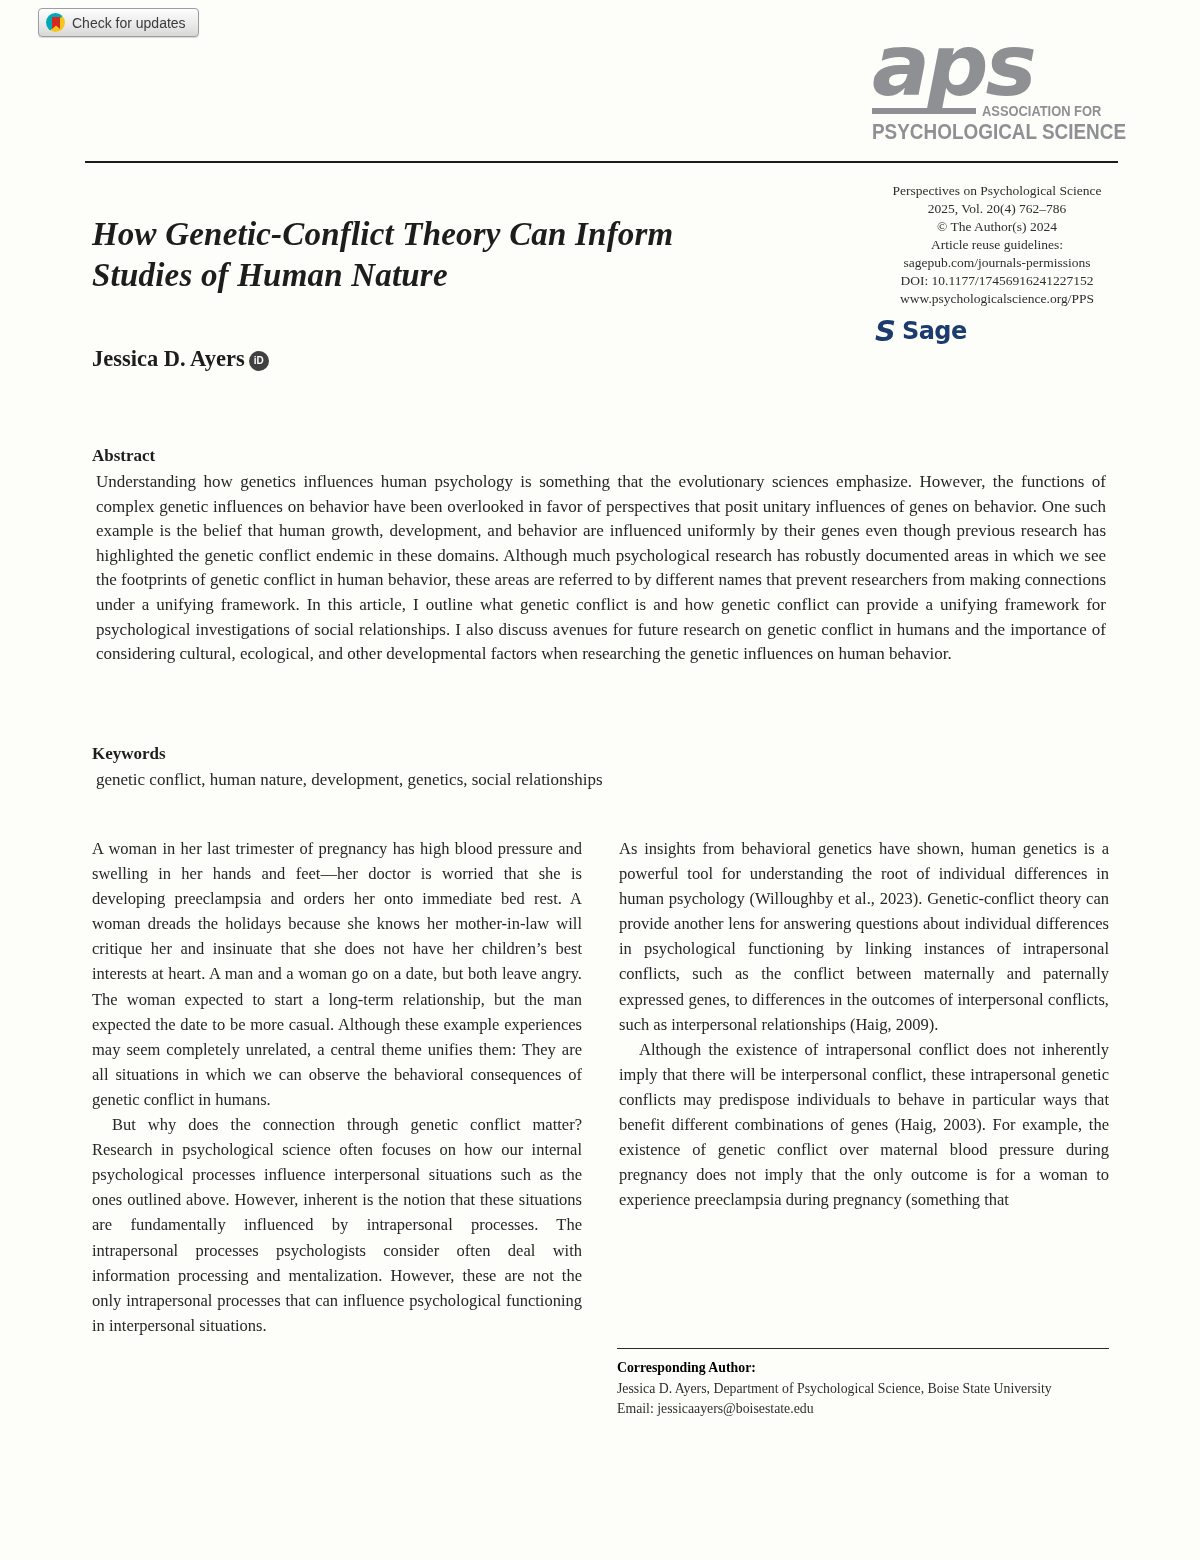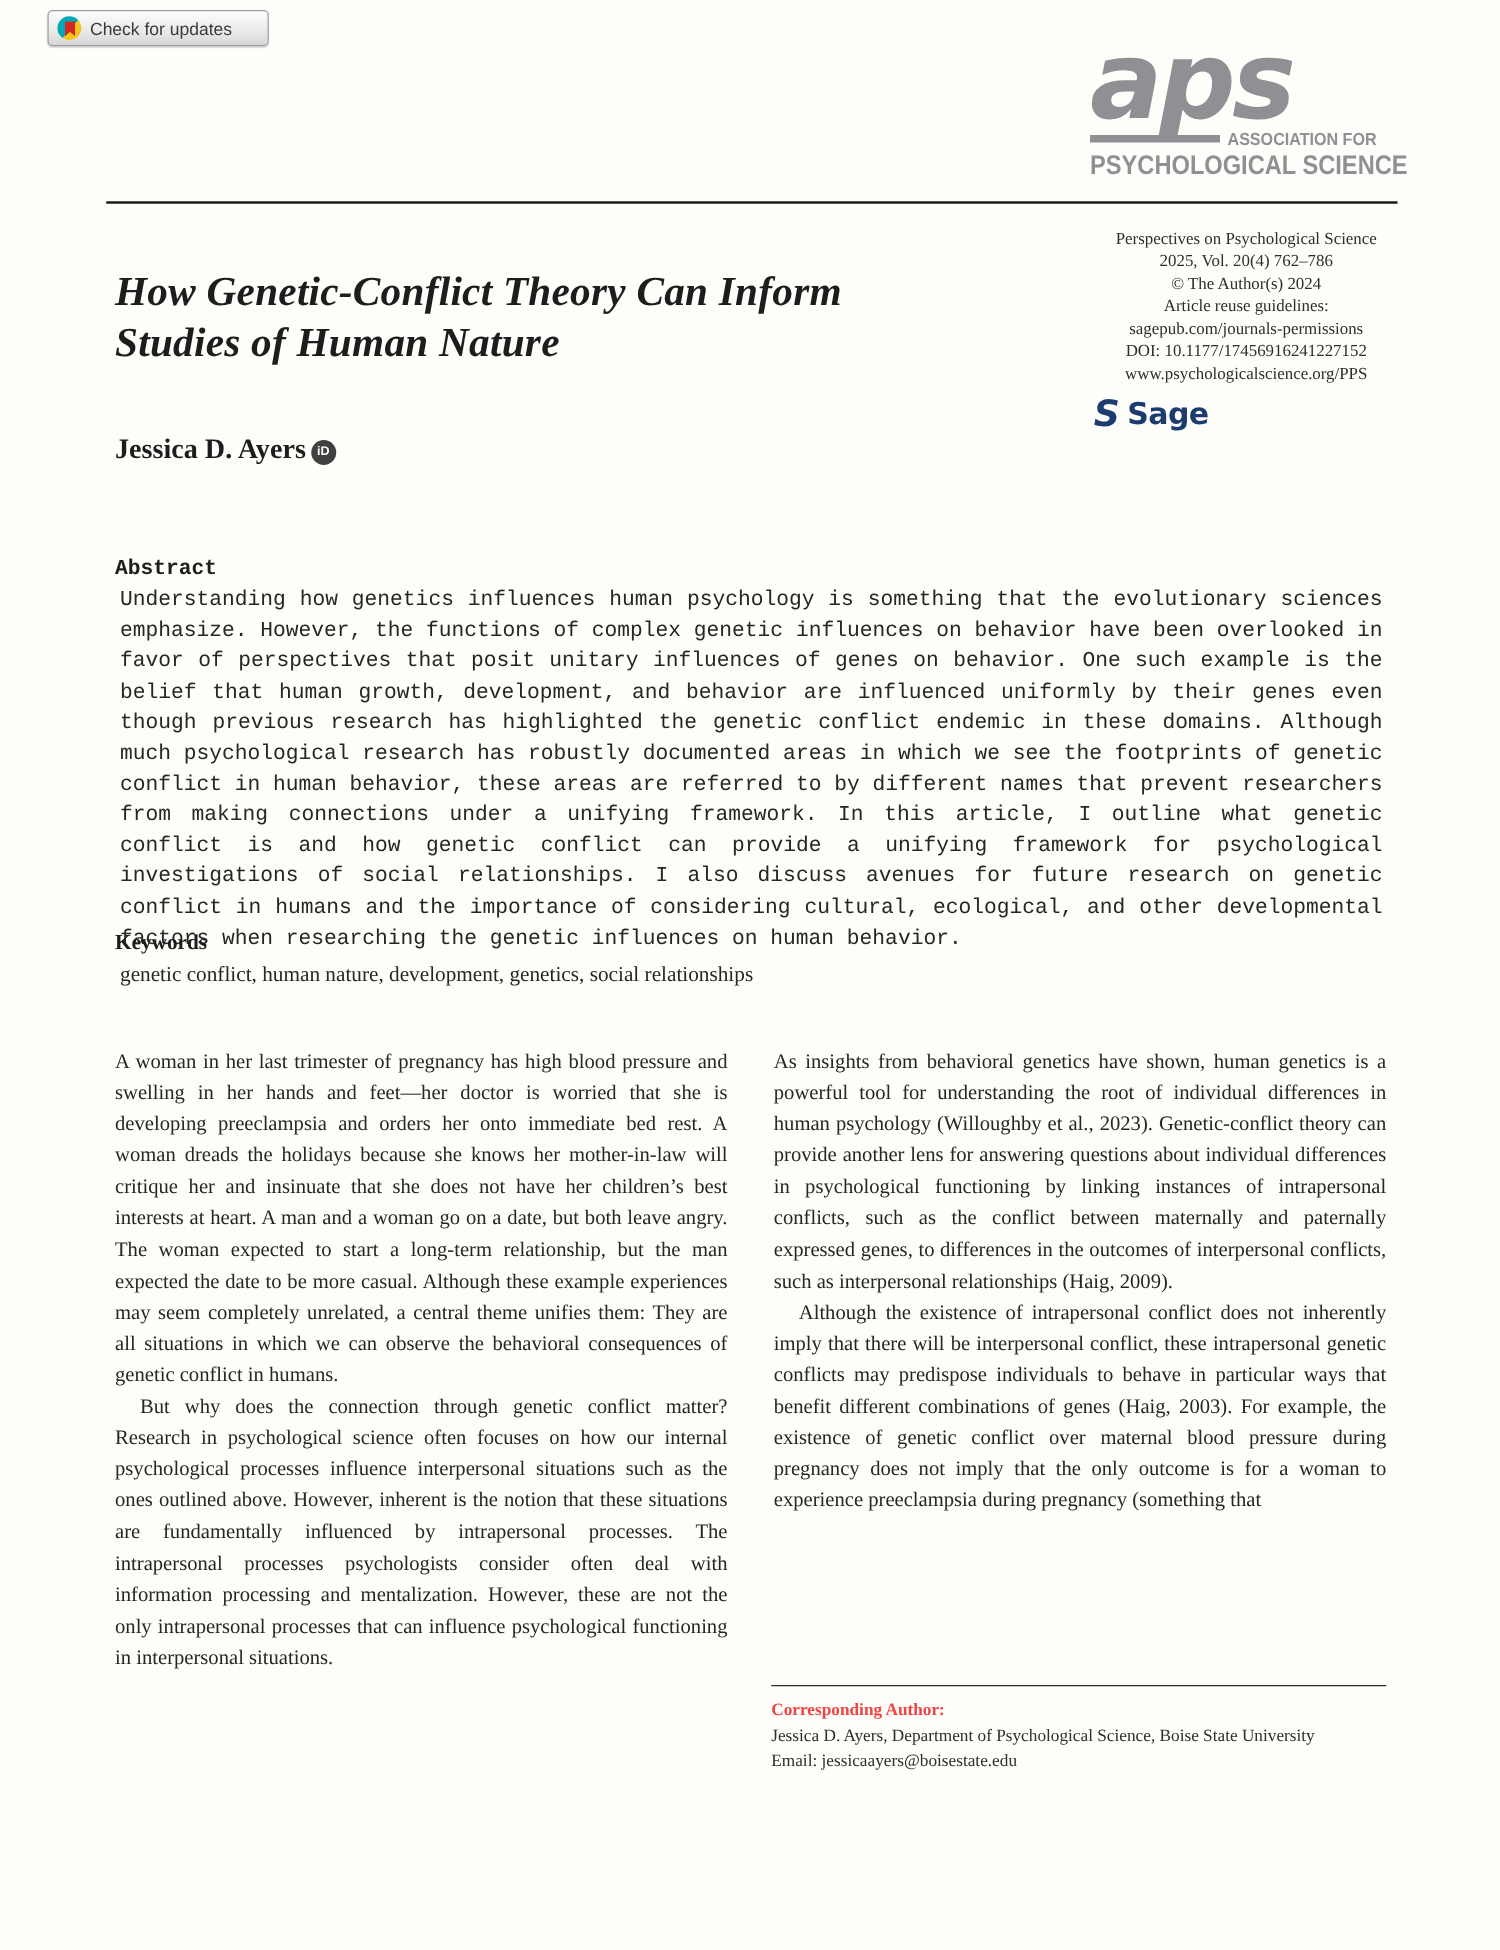--- a/index.html
+++ b/index.html
@@ -11,21 +11,21 @@
     background:#fdfdf9;
     font-family:"Liberation Serif", serif;
     color:#262626;
     overflow:hidden;
   }
 
   
   .check-btn{
     position:absolute;left:38px;top:8px;
     display:flex;align-items:center;gap:7px;
-    padding:4px 28px 4px 7px;
+    padding:4px 12px 4px 7px;
     background:linear-gradient(#fdfdfd,#e9e9e9 60%,#d7d7d7);
     border:1px solid #9d9d9d;border-radius:4px;
     box-shadow:0 1px 1px rgba(0,0,0,.15);
     cursor:pointer;
   }
   .crossmark{
     position:relative;width:19px;height:19px;border-radius:50%;
     background:linear-gradient(130deg,#00a9b7 54%,#f5c51c 54%);
     flex:0 0 auto;
   }
@@ -82,21 +82,21 @@
   }
   .jinfo div{white-space:nowrap;text-align:center;}
   .sage{
     margin-top:9px;display:flex;align-items:center;gap:6px;
     color:#1c3b6e;font-family:"DejaVu Sans", sans-serif;font-weight:bold;
   }
   .sage .s-glyph{font-size:29px;line-height:1;font-style:italic;}
   .sage .s-word{font-size:24px;line-height:1;letter-spacing:-.5px;}
 
   
-  .abstract{position:absolute;left:92px;top:446px;width:1018px;font-family:Liberation Mono, monospace;}
+  .abstract{position:absolute;left:92px;top:446px;width:1018px;}
   .sec-head{font-size:17px;font-weight:bold;color:#1d1d1d;margin:0 0 4px 0;}
   .abstract p.txt, .keywords p.txt{
     margin:4px;font-size:17px;line-height:24.6px;text-align:justify;color:#262626;
     hyphens:auto;
   }
   .keywords{position:absolute;left:92px;top:744px;width:1018px;}
   .keywords p.txt{text-align:left;}
 
   
   .columns{position:absolute;left:92px;top:836px;width:1018px;display:flex;gap:37px;}
@@ -107,21 +107,21 @@
   }
   .col p.indent{text-indent:20px;}
   .col-right{height:502px;overflow:hidden;}
 
   
   .corr{
     position:absolute;left:617px;top:1348px;width:492px;
     border-top:1.5px solid #2b2b2b;padding-top:9px;
     font-size:13.8px;line-height:1.5;color:#2e2e2e;
   }
-  .corr .corr-head{font-weight:bold;color:#ef4444;}
+  .corr .corr-head{font-weight:bold;color:#000000;}
   .corr a{color:#2e2e2e;text-decoration:none;}
 </style>
 </head>
 <body>
 
 <div class="page">
 
   <button class="check-btn">
     <span class="crossmark"></span>
     <span class="lbl">Check for updates</span>

